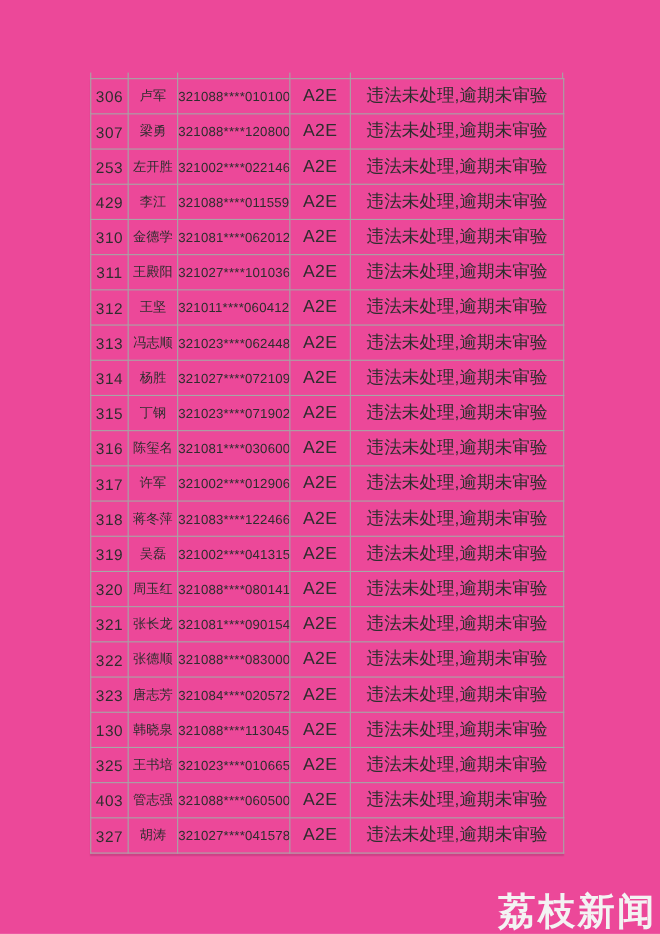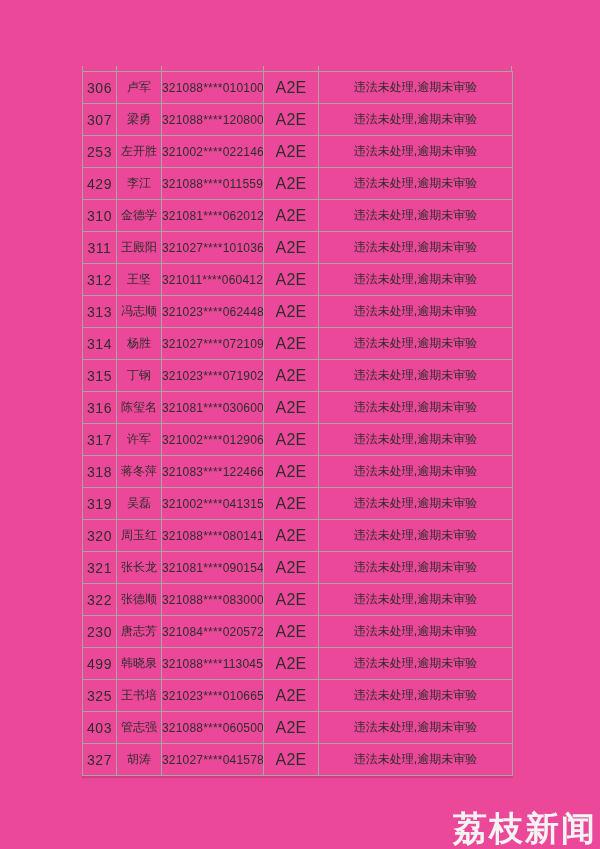--- a/index.html
+++ b/index.html
@@ -46,21 +46,21 @@
     text-align: center;
     vertical-align: middle;
     color: #2e2e2e;
     white-space: nowrap;
     overflow: hidden;
   }
   td.cell-no     { font-size: 14px; letter-spacing: 0.5px; }
   td.cell-name   { font-size: 12px; }
   td.cell-id     { font-size: 12px; letter-spacing: 0.2px; }
   td.cell-type   { font-size: 16px; letter-spacing: 0.3px; }
-  td.cell-status { font-size: 12px; }
+  td.cell-status { font-size: 16px; }
   .watermark {
     position: absolute;
     left: 453px;
     top: 806px;
     font-size: 34px;
     font-weight: 700;
     letter-spacing: 2px;
     color: #f3f3f3;
     white-space: nowrap;
     user-select: none;
@@ -220,29 +220,29 @@
 
         <tr>
           <td class="cell-no">322</td>
           <td class="cell-name">张德顺</td>
           <td class="cell-id">321088****08300056</td>
           <td class="cell-type">A2E</td>
           <td class="cell-status">违法未处理,逾期未审验</td>
         </tr>
 
         <tr>
-          <td class="cell-no">230</td>
+          <td class="cell-no">323</td>
           <td class="cell-name">唐志芳</td>
           <td class="cell-id">321084****02057248</td>
           <td class="cell-type">A2E</td>
           <td class="cell-status">违法未处理,逾期未审验</td>
         </tr>
 
         <tr>
-          <td class="cell-no">499</td>
+          <td class="cell-no">130</td>
           <td class="cell-name">韩晓泉</td>
           <td class="cell-id">321088****11304506</td>
           <td class="cell-type">A2E</td>
           <td class="cell-status">违法未处理,逾期未审验</td>
         </tr>
 
         <tr>
           <td class="cell-no">325</td>
           <td class="cell-name">王书培</td>
           <td class="cell-id">321023****01066599</td>

